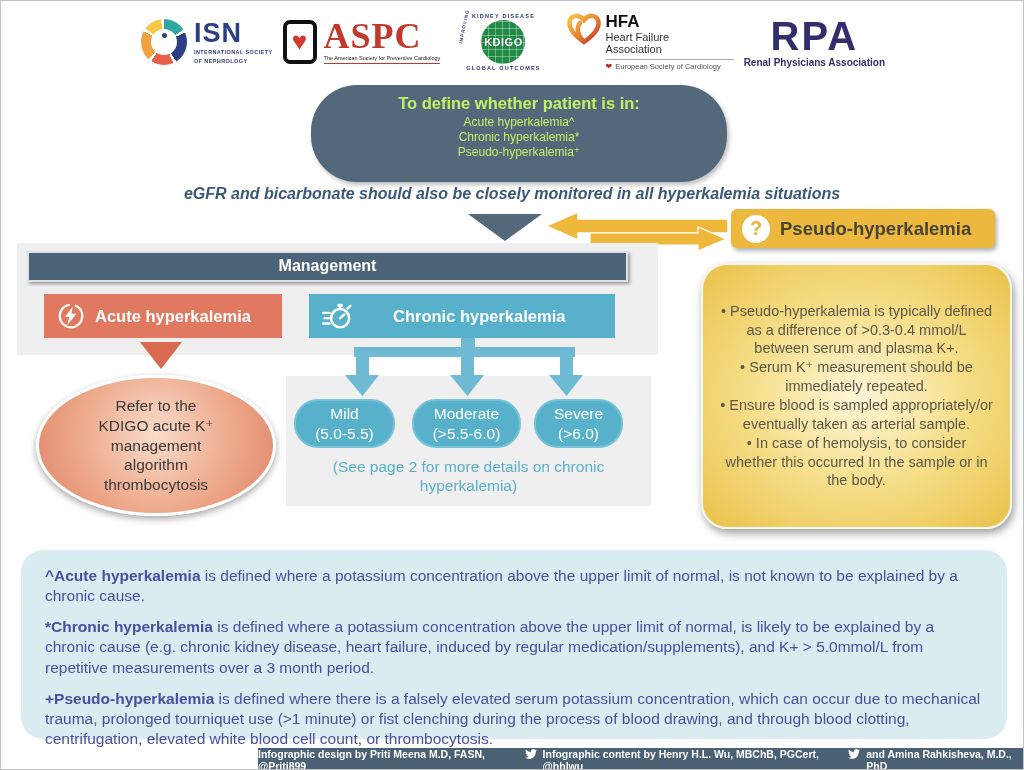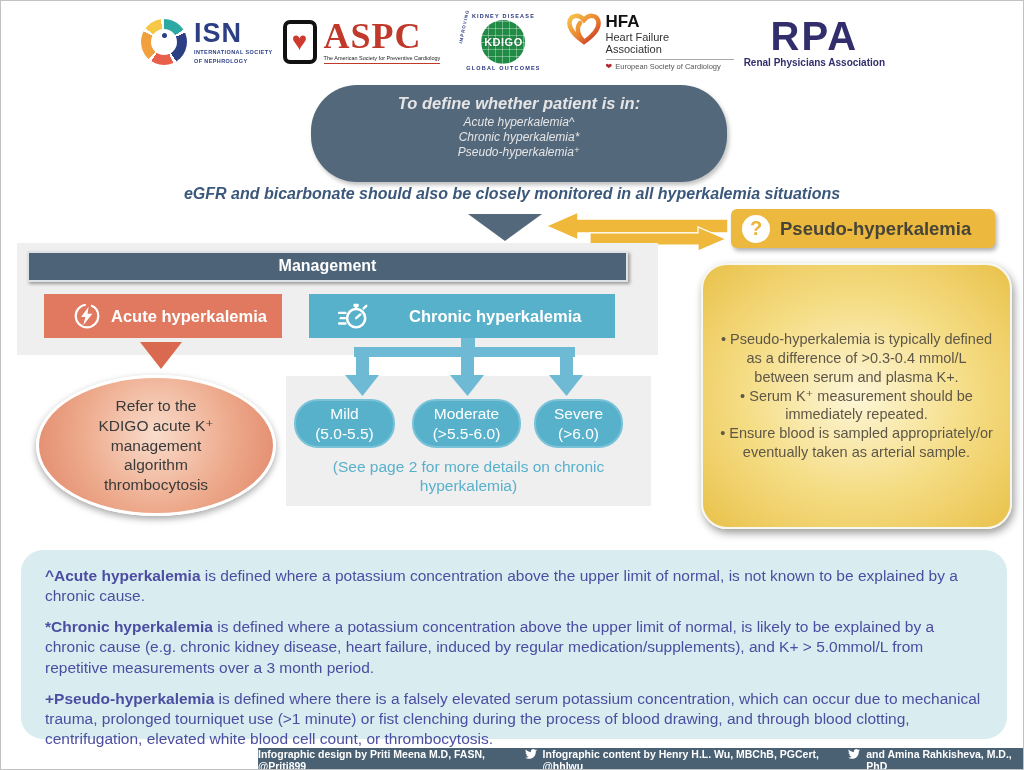--- a/index.html
+++ b/index.html
@@ -38,39 +38,39 @@
   .hfa-line { font-size:11px; color:#333; line-height:1.1; }
   .hfa-div { width:128px; border-top:1px solid #aaa; margin:3px 0 2px; }
   .hfa-esc { display:flex; align-items:center; gap:3px; font-size:7.5px; color:#555; }
   .hfa-esc-heart { color:#b5272d; font-size:8px; }
   .rpa { display:flex; flex-direction:column; align-items:center; }
   .rpa-abbr { font-size:40px; font-weight:bold; color:#312e6b; line-height:.95; letter-spacing:2px; }
   .rpa-sub { font-size:10px; font-weight:bold; color:#312e6b; margin-top:2px; }
 
   
   #define-bubble { left:310px; top:84px; width:416px; height:97px; background:#54687c; border-radius:46px;
-    color:#e5e5e5; text-align:center; padding-top:9px; box-shadow:2px 3px 4px rgba(0,0,0,.25);font-style:italic; }
+    color:#bef264; text-align:center; padding-top:9px; box-shadow:2px 3px 4px rgba(0,0,0,.25); }
   #define-bubble .title { font-size:16.5px; font-weight:bold; margin-bottom:2px; }
   #define-bubble .line { font-size:12px; line-height:1.27; }
 
   #monitor-note { top:184px; left:0; width:100%; text-align:center; font-size:16px; font-weight:bold; font-style:italic; color:#3b587a; }
 
   #down-triangle { left:467px; top:213px; width:0; height:0; border-left:37px solid transparent; border-right:37px solid transparent; border-top:27px solid #54687c; }
 
   
   #pseudo-header { left:730px; top:208px; width:264px; height:39px; background:#ecb83d; border-radius:6px;
     display:flex; align-items:center; gap:10px; padding-left:11px; box-shadow:2px 3px 4px rgba(0,0,0,.3); }
   #pseudo-q { width:28px; height:28px; background:#fff; border-radius:50%; color:#ecb338; font-weight:bold; font-size:20px; display:flex; align-items:center; justify-content:center; }
   #pseudo-header .lbl { font-size:18.5px; font-weight:bold; color:#474538; }
 
   
   #mgmt-panel { left:16px; top:242px; width:641px; height:112px; background:#efeff0; }
   #mgmt-header { left:26px; top:250px; width:601px; height:31px; background:#4d6378; border:2px solid #dde2e6;
     box-shadow:2px 2px 3px rgba(0,0,0,.35); color:#fff; font-size:16px; font-weight:bold; text-align:center; line-height:26px; }
-  .cat-box { height:44px; display:flex; align-items:center; gap:10px; padding-left:29px; color:#fff; font-weight:bold; font-size:16.5px; }
+  .cat-box { height:44px; display:flex; align-items:center; gap:10px; padding-left:13px; color:#fff; font-weight:bold; font-size:16.5px; }
   #acute-box { left:43px; top:293px; width:238px; background:#e0795f; }
   #chronic-box { left:308px; top:293px; width:306px; background:#58b1cb;gap:39px; }
 
   #acute-arrow { left:139px; top:341px; width:0; height:0; border-left:21px solid transparent; border-right:21px solid transparent; border-top:27px solid #d96a50; }
 
   
   #acute-ellipse { left:35px; top:374px; width:240px; height:141px; border-radius:50%;
     background:radial-gradient(circle at 50% 42%, #f9dccb 0%, #eda88a 55%, #e08467 100%);
     border:3px solid #fff; box-shadow:0 3px 7px rgba(0,0,0,.35);
     display:flex; align-items:center; justify-content:center; text-align:center; }
@@ -245,20 +245,21 @@
     <div>Severe</div>
     <div>(&gt;6.0)</div>
   </div>
 
   <div id="see-note" class="abs">(See page 2 for more details on chronic hyperkalemia)</div>
 
   <div id="pseudo-box" class="abs">
     <div class="bullet">• Pseudo-hyperkalemia is typically defined as a difference of  &gt;0.3-0.4 mmol/L between serum and plasma K+.</div>
     <div class="bullet">• Serum K⁺ measurement  should be immediately repeated.</div>
     <div class="bullet">• Ensure blood is sampled appropriately/or eventually taken as arterial sample.</div>
+    <div class="bullet">• In case of hemolysis, to consider whether this occurred In the sample or in the body.</div>
   </div>
 
   <div id="defs-box" class="abs">
     <p><b>^Acute hyperkalemia</b><span> is defined where a potassium concentration above the upper limit of normal, is not known to be explained by a chronic cause.</span></p>
     <p><b>*Chronic hyperkalemia</b><span> is defined where a potassium concentration above the upper limit of normal, is likely to be explained by a chronic cause (e.g. chronic kidney disease, heart failure, induced by regular medication/supplements), and K+ &gt; 5.0mmol/L from repetitive measurements over a 3 month period.</span></p>
     <p><b>+Pseudo-hyperkalemia</b><span> is defined where there is a falsely elevated serum potassium concentration, which can occur due to mechanical trauma, prolonged tourniquet use (&gt;1 minute) or fist clenching during the process of blood drawing, and through blood clotting, centrifugation, elevated white blood cell count, or thrombocytosis.</span></p>
   </div>
 
   <div id="footer-bar" class="abs">
     <span>Infographic design by Priti Meena M.D, FASN, @Priti899</span>

